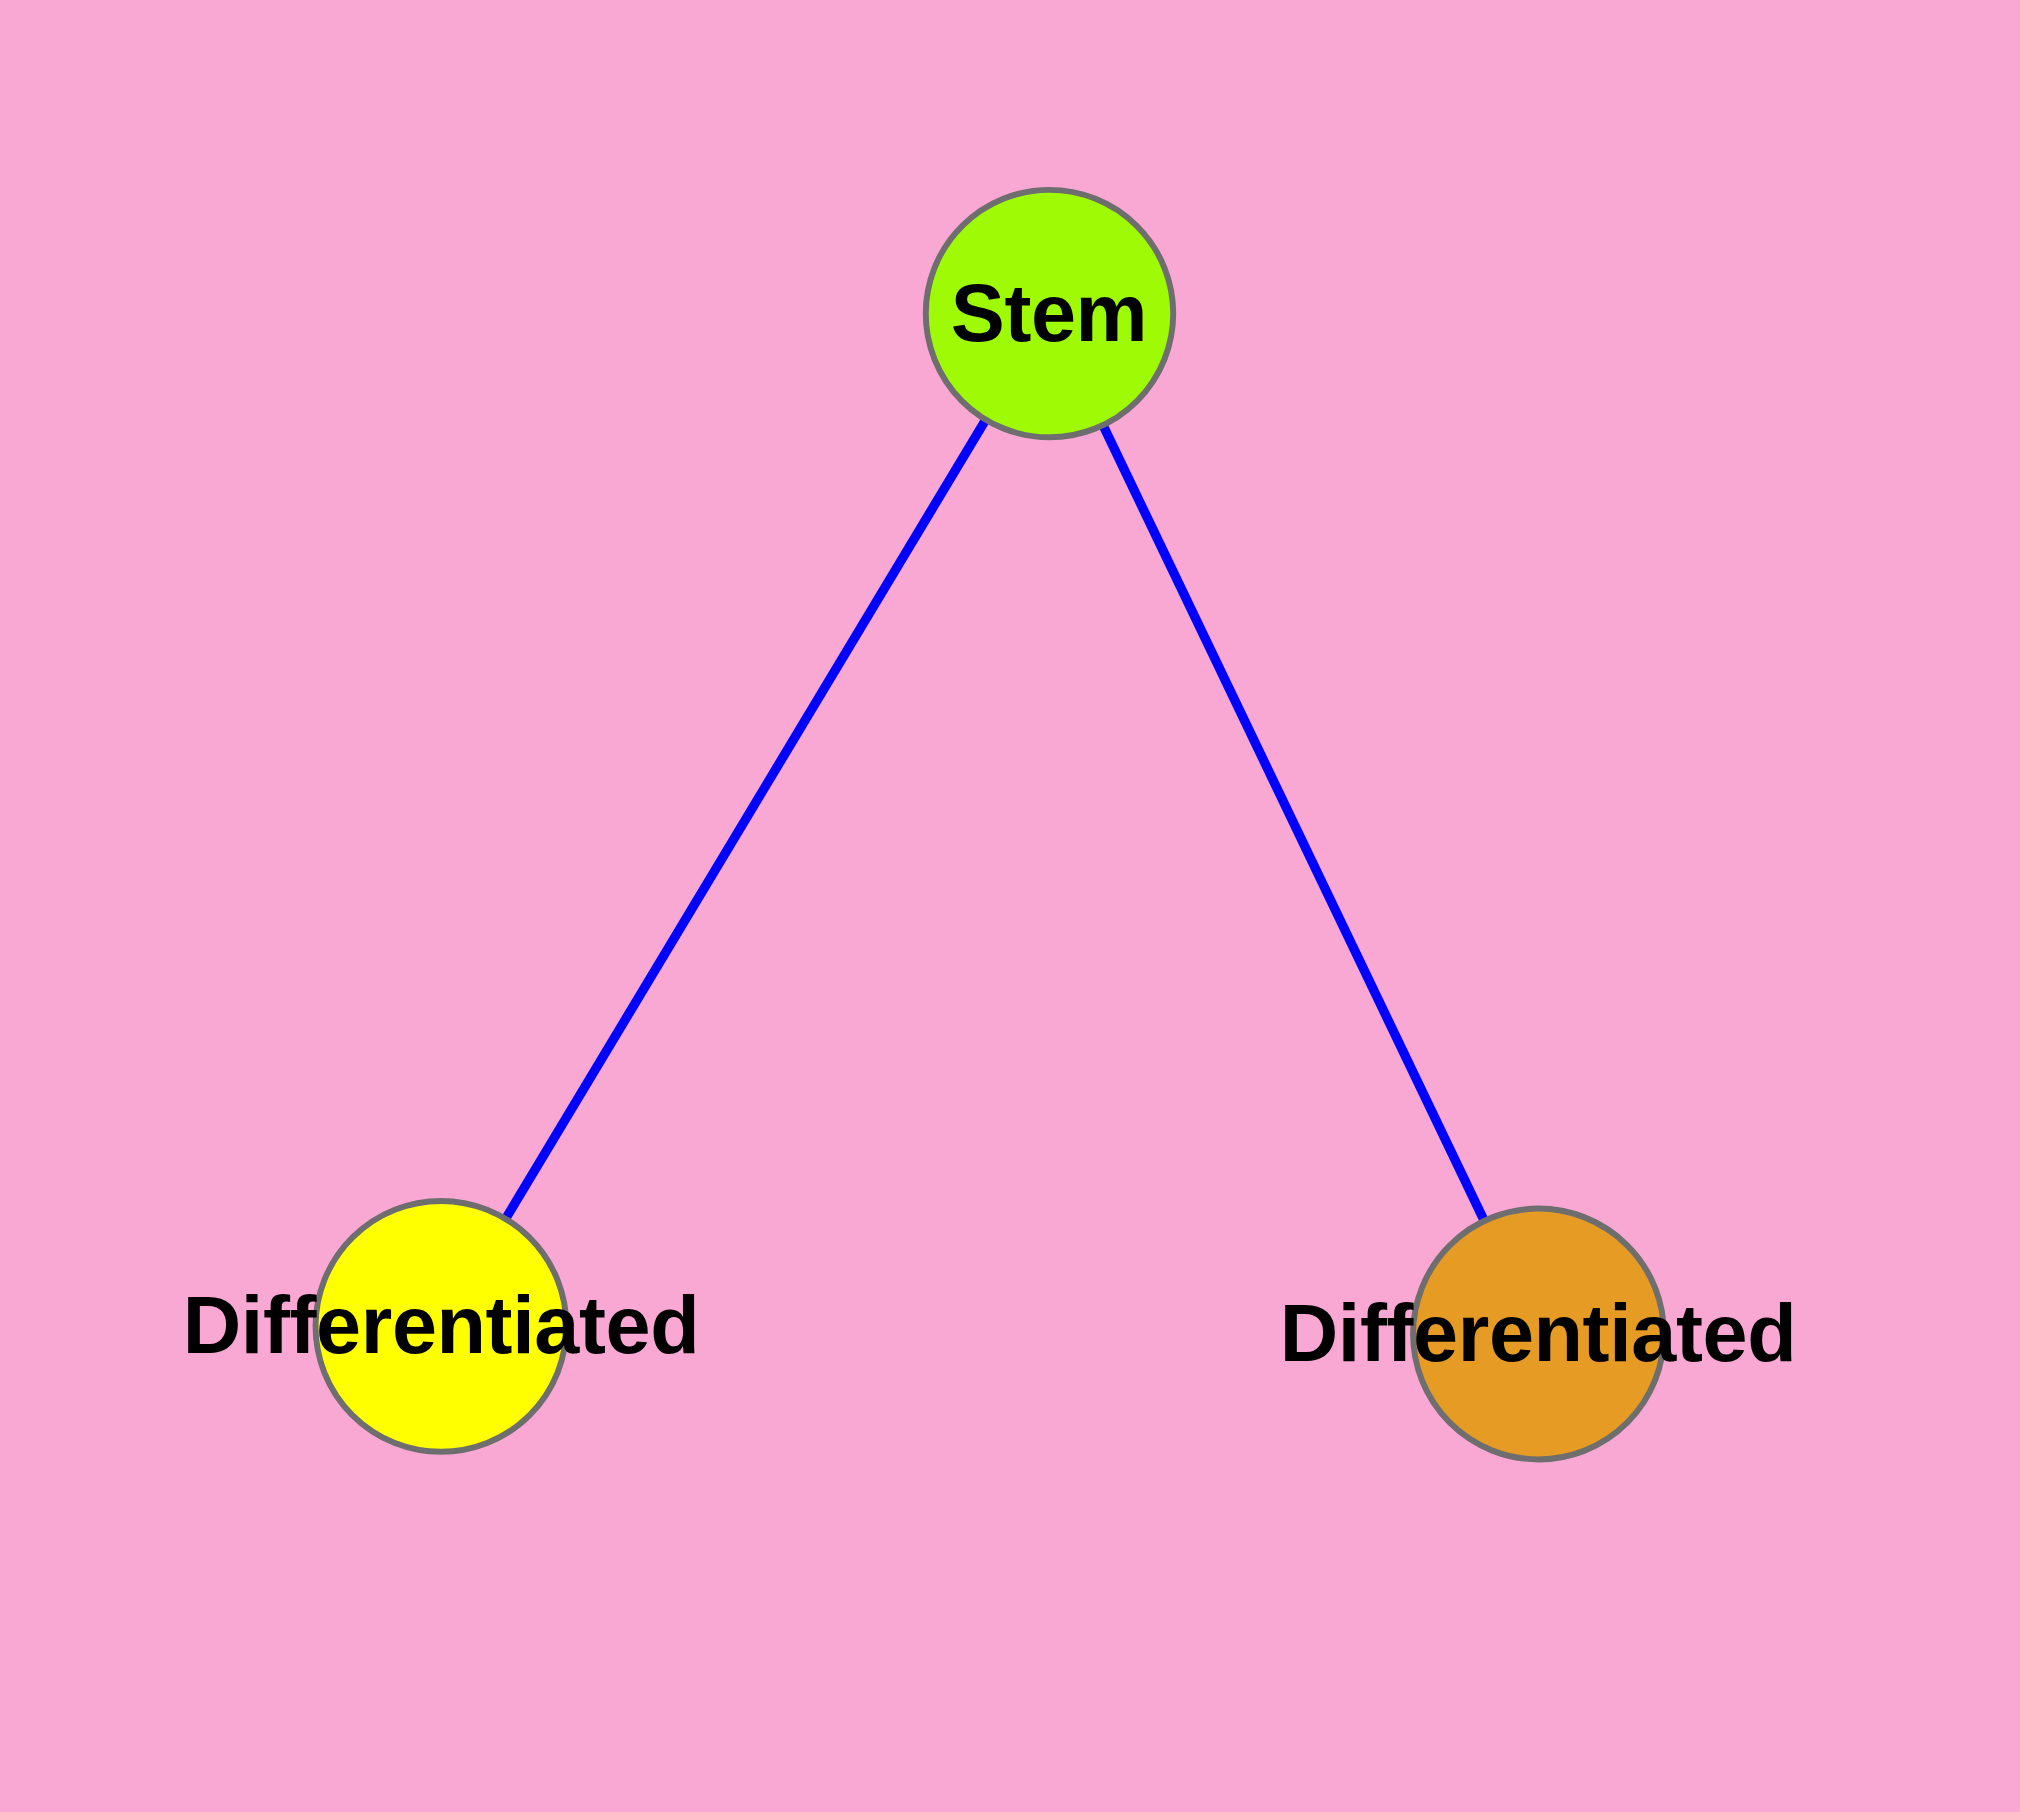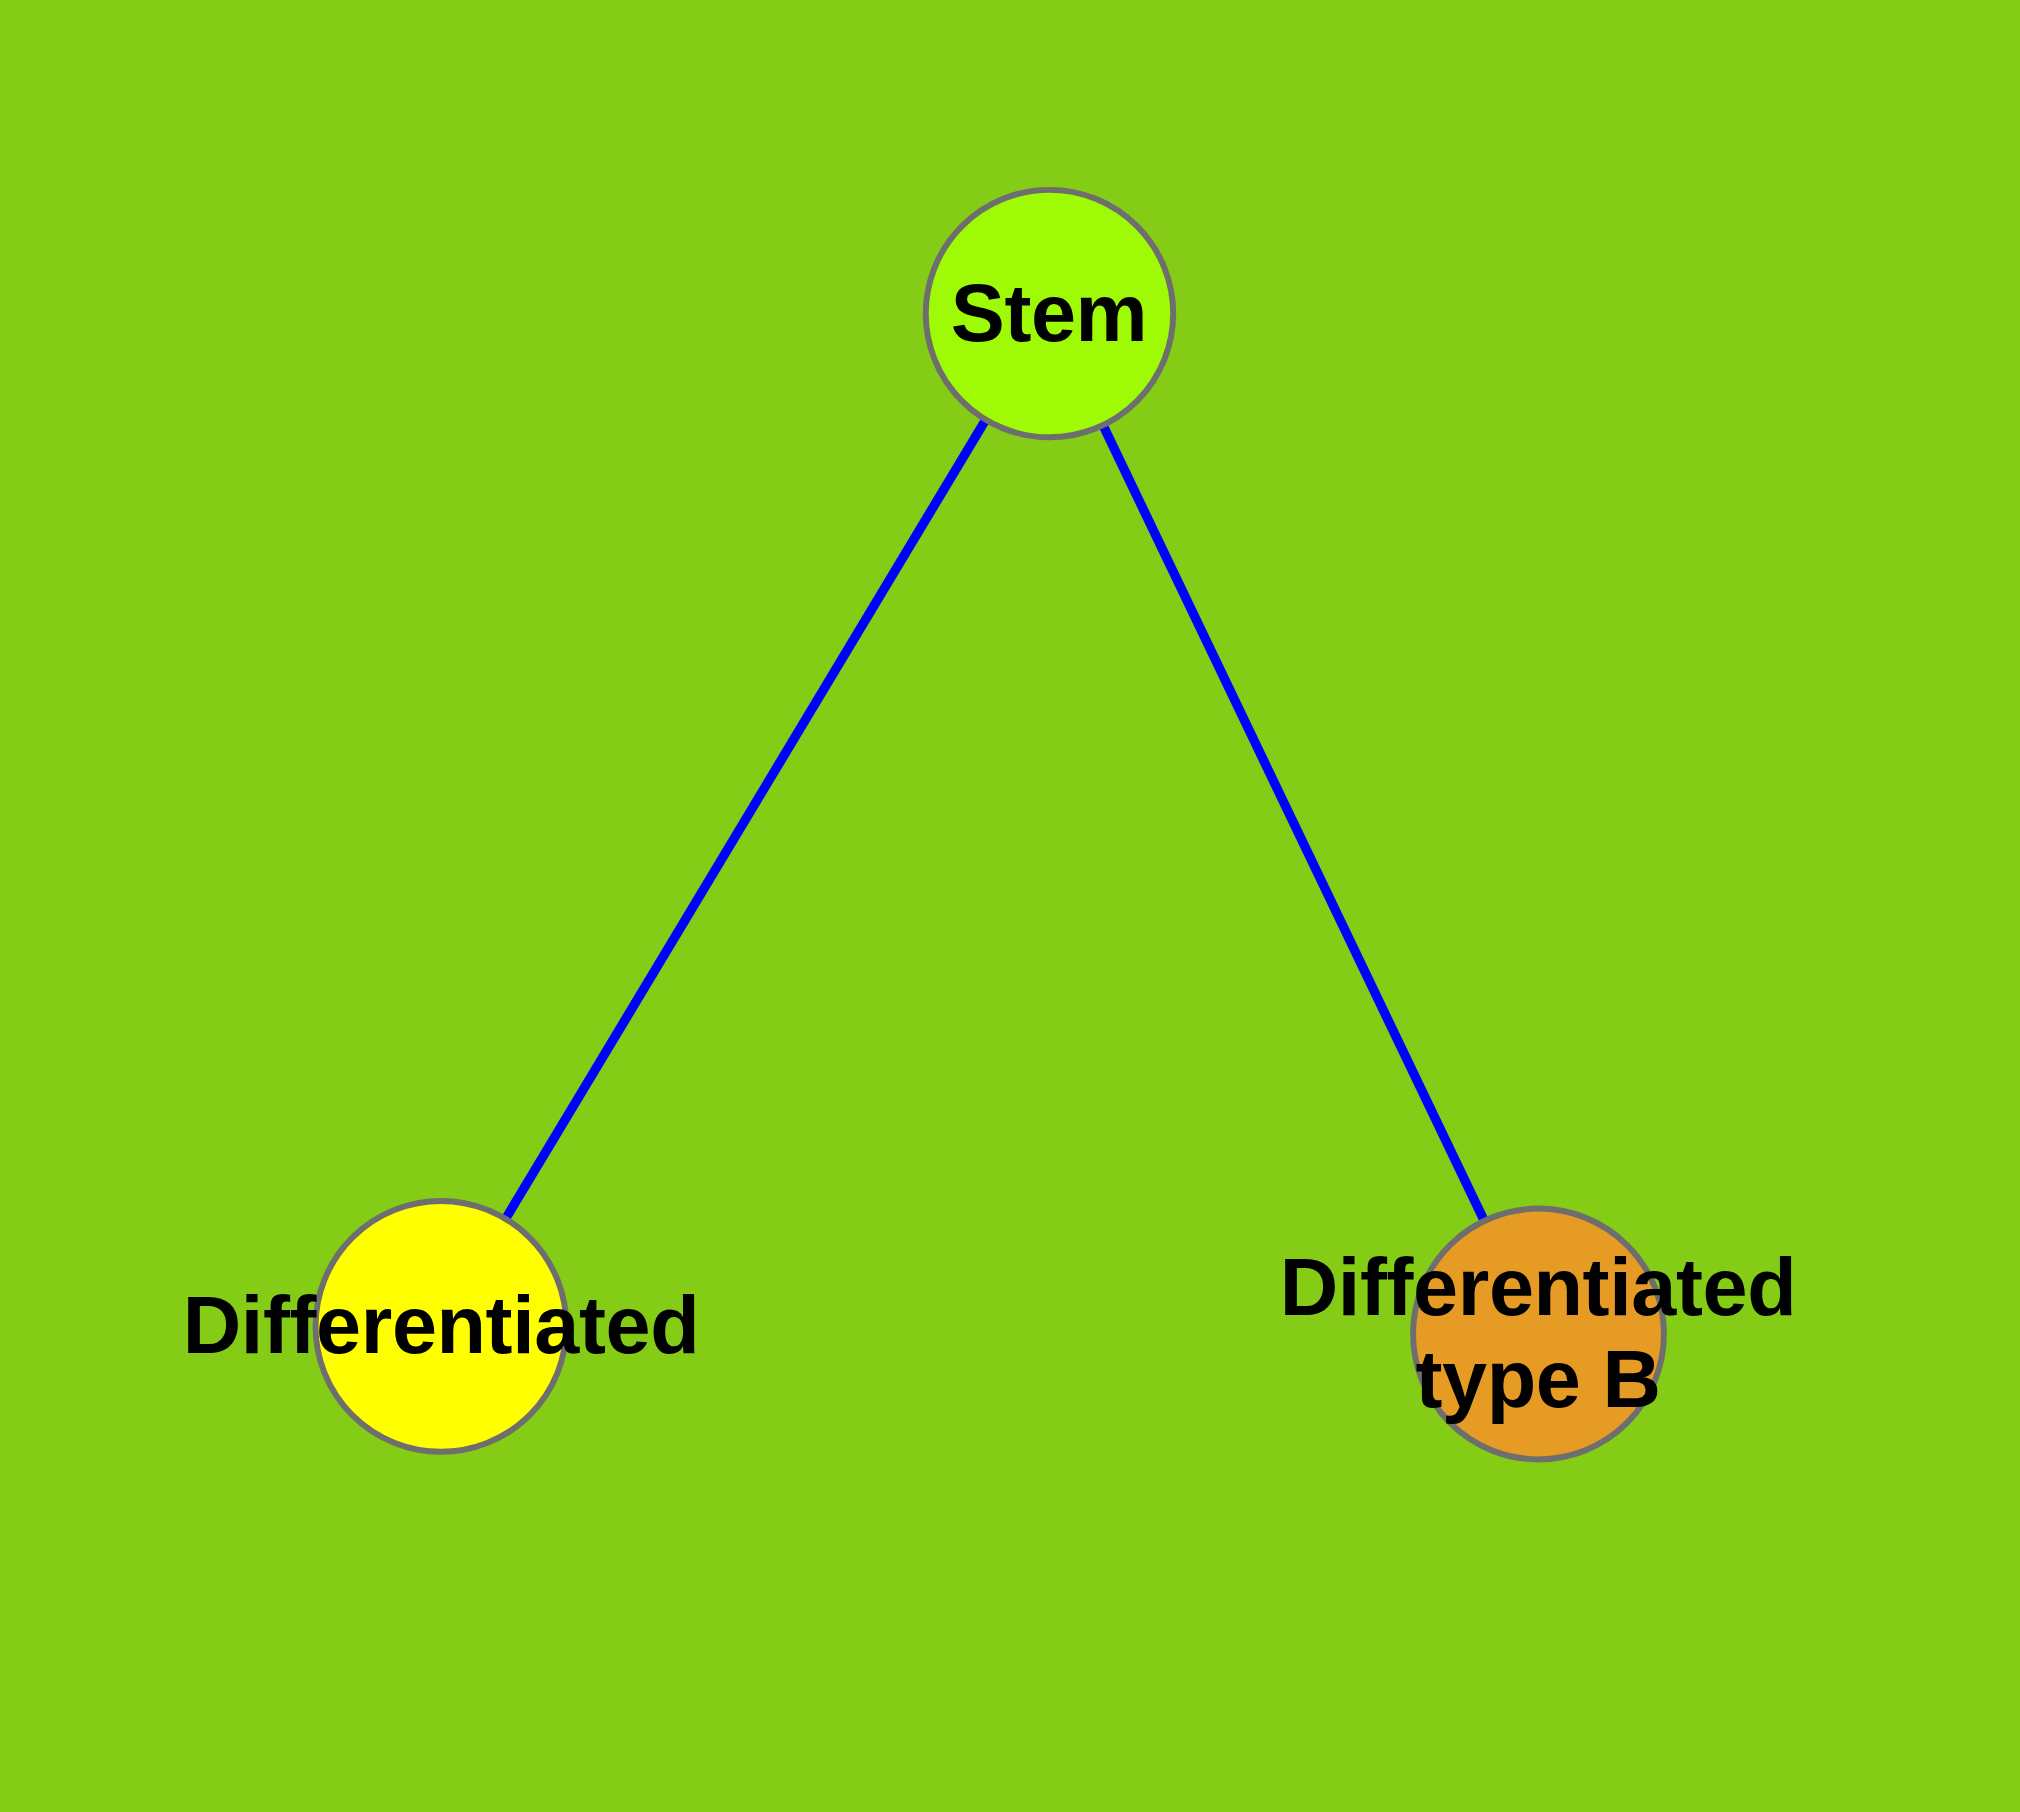--- a/index.html
+++ b/index.html
@@ -33,21 +33,21 @@
     line-height: 1.13;
     letter-spacing: -0.4px;
     pointer-events: none;
     -webkit-font-smoothing: antialiased;
   }
   .node-label.big { font-size: 81px; }
 </style>
 </head>
 <body>
 
-<div id="canvas" style="width: 2021px; height: 1812px; background: #84cc16;">
+<div id="canvas" style="width: 2021px; height: 1812px; background: #f9a8d4;">
 
   <svg id="graph-svg" viewBox="0 0 2384 2138">
     <g id="edges-layer">
         <line x1="1238" y1="370" x2="520" y2="1565" stroke="#0000ff" stroke-width="11" stroke-linecap="butt"></line>
         <line x1="1238" y1="370" x2="1815" y2="1574" stroke="#0000ff" stroke-width="11" stroke-linecap="butt"></line>
       </g>
     <g id="nodes-layer">
         <circle cx="1238" cy="370" r="146" fill="#9efa05" stroke="#6e6e6e" stroke-width="7"></circle>
         <circle cx="520" cy="1565" r="148" fill="#ffff00" stroke="#6e6e6e" stroke-width="7"></circle>
         <circle cx="1815" cy="1574" r="148" fill="#e59b24" stroke="#6e6e6e" stroke-width="7"></circle>
@@ -56,18 +56,17 @@
 
   <div id="labels-layer">
       <div class="node-label big" style="left: 1049px; top: 314px;">
         <div>Stem</div>
       </div>
       <div class="node-label big" style="left: 441px; top: 1326px;">
         <div>Differentiated</div>
       </div>
       <div class="node-label big" style="left: 1538px; top: 1334px;">
         <div>Differentiated</div>
-        <div>type B</div>
       </div>
     </div>
 
 </div>
 
 
 </body></html>

